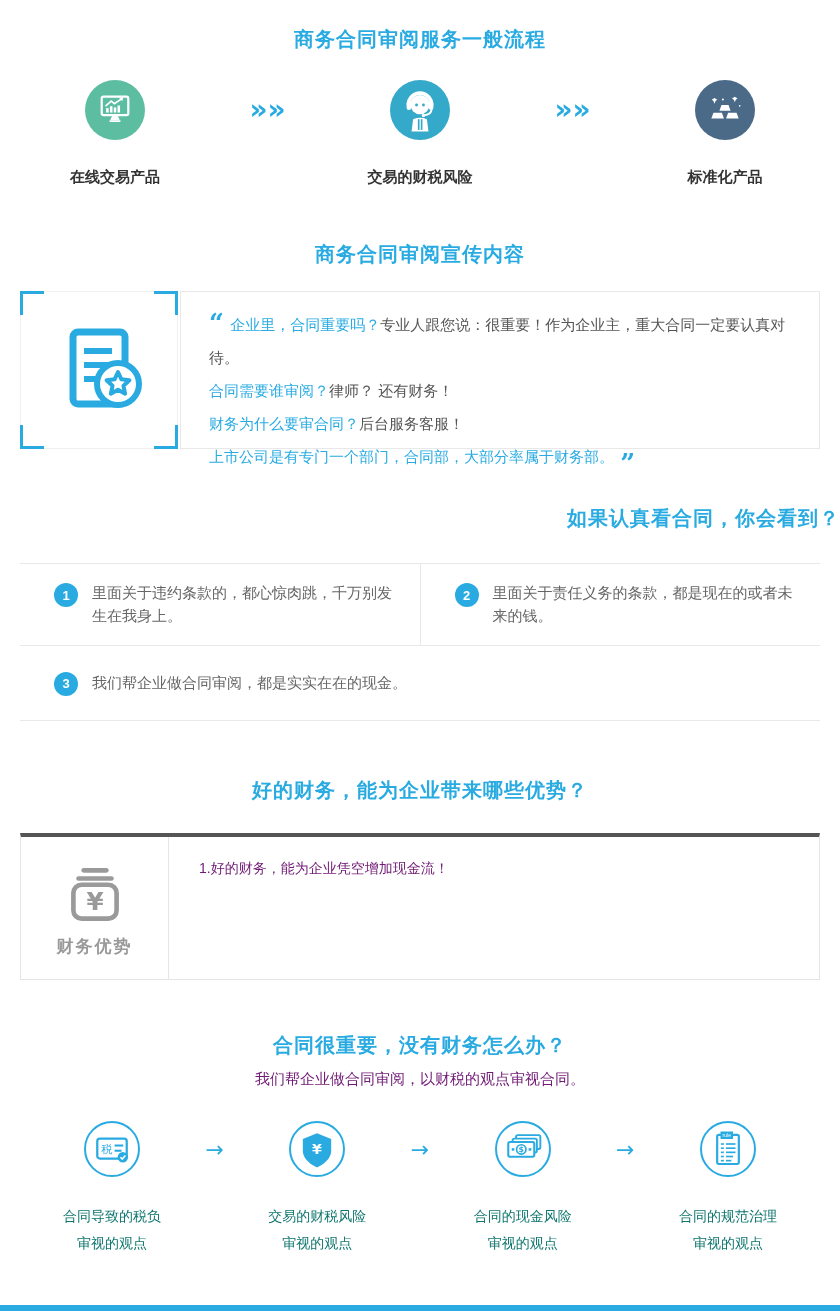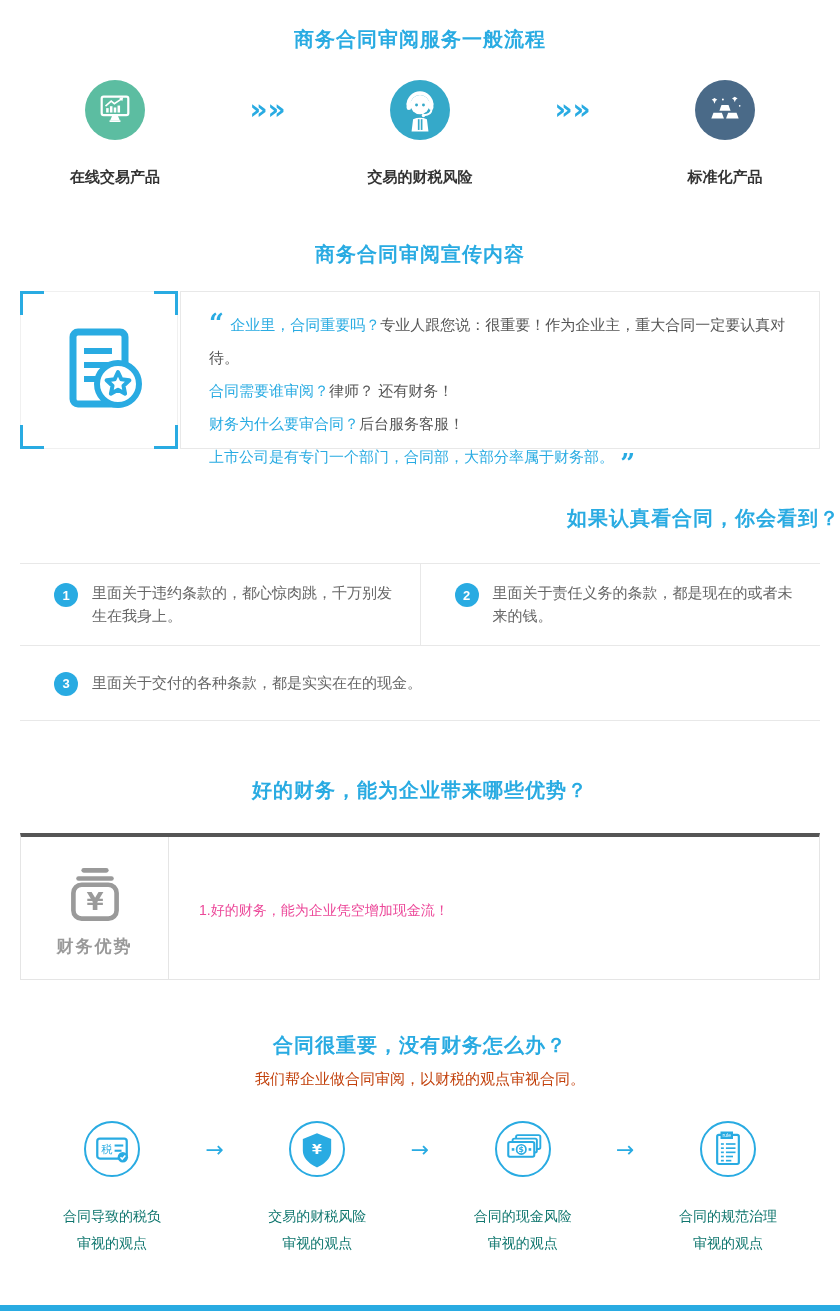--- a/index.html
+++ b/index.html
@@ -95,24 +95,24 @@
     border: 1px solid #e5e5e5;
     border-top: 4px solid #555;
     display: flex; height: 147px;
   }
   .adv-left {
     width: 148px; flex: none; border-right: 1px solid #e5e5e5;
     display: flex; flex-direction: column; align-items: center; justify-content: center;
   }
   .adv-left .adv-label { font-size: 17px; font-weight: bold; color: #999; letter-spacing: 2px; margin-top: 4px; }
   .adv-right { flex: 1; padding: 22px 30px; display: flex; flex-direction: column; justify-content: space-between; }
-  .adv-right p { font-size: 14px; color: #ec4899; line-height: 1.4; margin-top: 42px; }
-
-  
-  .sub-note { margin-top: 14px; text-align: center; font-size: 15px; color: #c2410c; }
+  .adv-right p { font-size: 14px; color: #701a75; line-height: 1.4; }
+
+  
+  .sub-note { margin-top: 14px; text-align: center; font-size: 15px; color: #701a75; }
   .sol-row { margin-top: 32px; display: flex; align-items: flex-start; padding: 0 36px; }
   .sstep { width: 152px; text-align: center; }
   .sstep .ocircle {
     width: 56px; height: 56px; border-radius: 50%;
     border: 2px solid #29abe2; background: #fff;
     margin: 0 auto;
     display: flex; align-items: center; justify-content: center;
   }
   .sstep .slabel { margin-top: 26px; font-size: 14px; color: #0f766e; line-height: 1.9; }
   .sarrow {
@@ -242,21 +242,21 @@
       <span class="ftext">里面关于违约条款的，都心惊肉跳，千万别发生在我身上。</span>
     </div>
     <div class="fcell">
       <span class="numbadge">2</span>
       <span class="ftext">里面关于责任义务的条款，都是现在的或者未来的钱。</span>
     </div>
   </div>
   <div class="frow">
     <div class="fcell full">
       <span class="numbadge">3</span>
-      <span class="ftext">里面关于交付的各种条款，都是实实在在的现金。</span>
+      <span class="ftext">我们帮企业做合同审阅，都是实实在在的现金。</span>
     </div>
   </div>
 </div>
 
 <h2 class="sec-title t4">好的财务，能为企业带来哪些优势？</h2>
 
 <div class="adv-box">
   <div class="adv-left">
     <span>
       <svg class="icon-svg" viewBox="0 0 70 70" width="72" height="72" aria-hidden="true">

